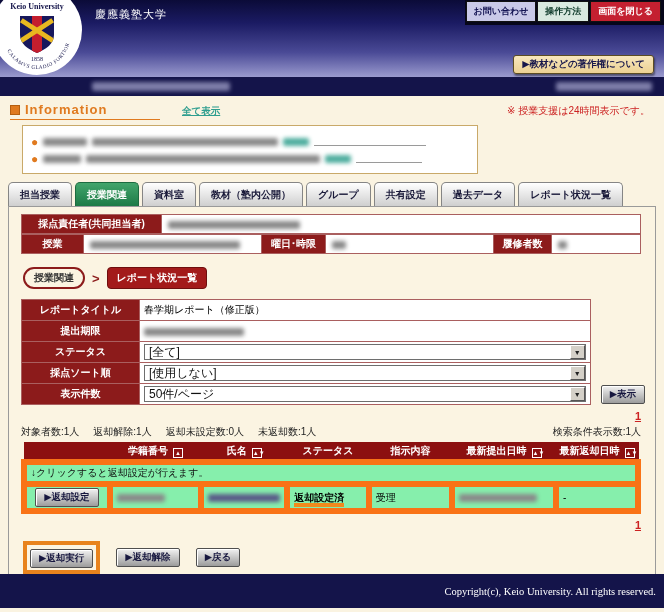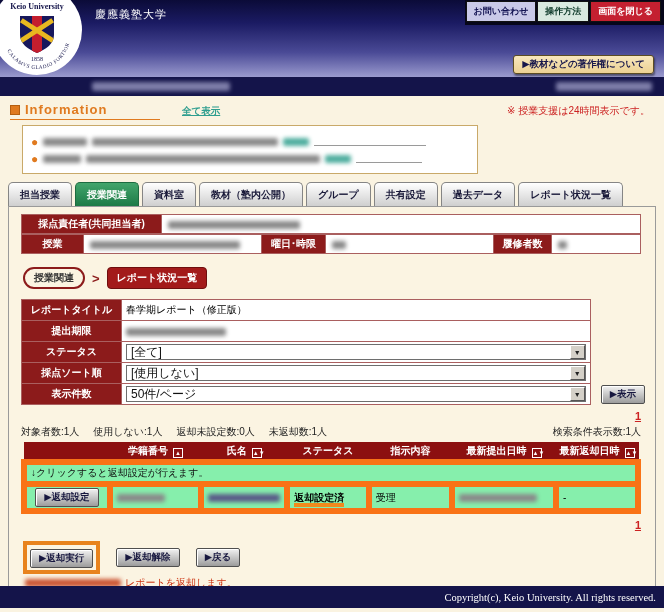--- a/index.html
+++ b/index.html
@@ -67,21 +67,21 @@
   td.val { background:#fff; }
   
   .crumbs { display:flex; align-items:center; gap:7px; margin:13px 0 0 2px; }
   .crumb-parent { border:2px solid #8c1b1b; border-radius:11px; padding:2px 9px; font-size:10px; font-weight:bold; color:#333; cursor:pointer; background:transparent; }
   .crumb-sep { color:#8c1b1b; font-weight:bold; font-size:13px; }
   .crumb-current { background:#a31a1a; border:1px solid #6e0e0e; color:#fff; border-radius:4px; padding:3px 9px; font-size:10px; font-weight:bold; }
   
   .form-row-wrap { display:flex; align-items:flex-end; margin-top:10px; }
   .ftbl { width:575px; border-collapse:collapse; }
   .ftbl td { border:1px solid #aa5f5f; font-size:10px; height:21px; padding:1px 4px; vertical-align:middle; }
-  .ftbl td.lbl { width:100px; }
+  .ftbl td.lbl { width:118px; }
   .sel { display:flex; align-items:center; justify-content:space-between; border:1px solid #6e6e6e; background:#fff; height:16px; cursor:pointer; }
   .sel-text { font-size:12px; padding-left:4px; color:#111; }
   .sel-arrow { width:15px; height:14px; background:#d4d0c8; border:1px solid; border-color:#fff #555 #555 #fff; font-size:7px; display:flex; align-items:center; justify-content:center; color:#222; }
   .gbtn {
     display:inline-block; background:linear-gradient(#f2f2f2,#9c9c9c);
     border:1px solid #4f4f4f; border-radius:2px; padding:2px 8px;
     font-size:9.5px; font-weight:bold; color:#17173f;
     box-shadow:inset 1px 1px 0 #fff; cursor:pointer; white-space:nowrap;
   }
   .show-btn { margin:0 0 1px 10px; }
@@ -95,21 +95,21 @@
   .rtbl td { border:6px solid #f97316; background:#86efac; font-size:10px; height:22px; padding:1px 4px; vertical-align:middle; }
   .sort-box { display:inline-block; width:10px; height:10px; border:1px solid #fff; font-size:6px; line-height:9px; text-align:center; color:#fff; margin-left:5px; vertical-align:-1px; cursor:pointer; }
   .hint-row td { height:16px; font-size:10px; color:#111; }
   .status-done { font-weight:bold; border-bottom:4px solid #f08a1d; padding-bottom:0px; }
   
   .actions { display:flex; align-items:center; margin:10px 0 0 2px; gap:16px; }
   .hl { border:4px solid #e8831d; padding:2px 3px; display:inline-block; }
   .note { font-size:10px; color:#cc3311; margin:2px 0 0 4px; display:flex; align-items:center; gap:4px; }
   
   .footer {
-    position:absolute; left:0; right:0; bottom:4px; height:22px; background:#14144a;
+    position:absolute; left:0; right:0; bottom:4px; height:34px; background:#14144a;
     color:#fff; font-family:"Liberation Serif","DejaVu Serif",serif; font-size:10.5px;
     display:flex; align-items:center; justify-content:flex-end; padding-right:8px;
   }
 </style>
 </head>
 <body>
 
 <header>
   <div class="hdr-grad">
     <div class="emblem">
@@ -257,21 +257,21 @@
       </tr>
     </tbody>
       </table>
     <span class="gbtn show-btn">▶表示</span>
   </div>
 
   <div class="pageno">1</div>
 
   <div class="counts">
     <span class="c">対象者数:1人</span>
-    <span class="c">使用しない:1人</span>
+    <span class="c">返却解除:1人</span>
     <span class="c">返却未設定数:0人</span>
     <span class="c">未返却数:1人</span>
     <span class="spacer"></span>
     <span>検索条件表示数:1人</span>
   </div>
 
   <table class="rtbl">
     <tbody>
         <tr>
       <th style="width:86px"></th>

